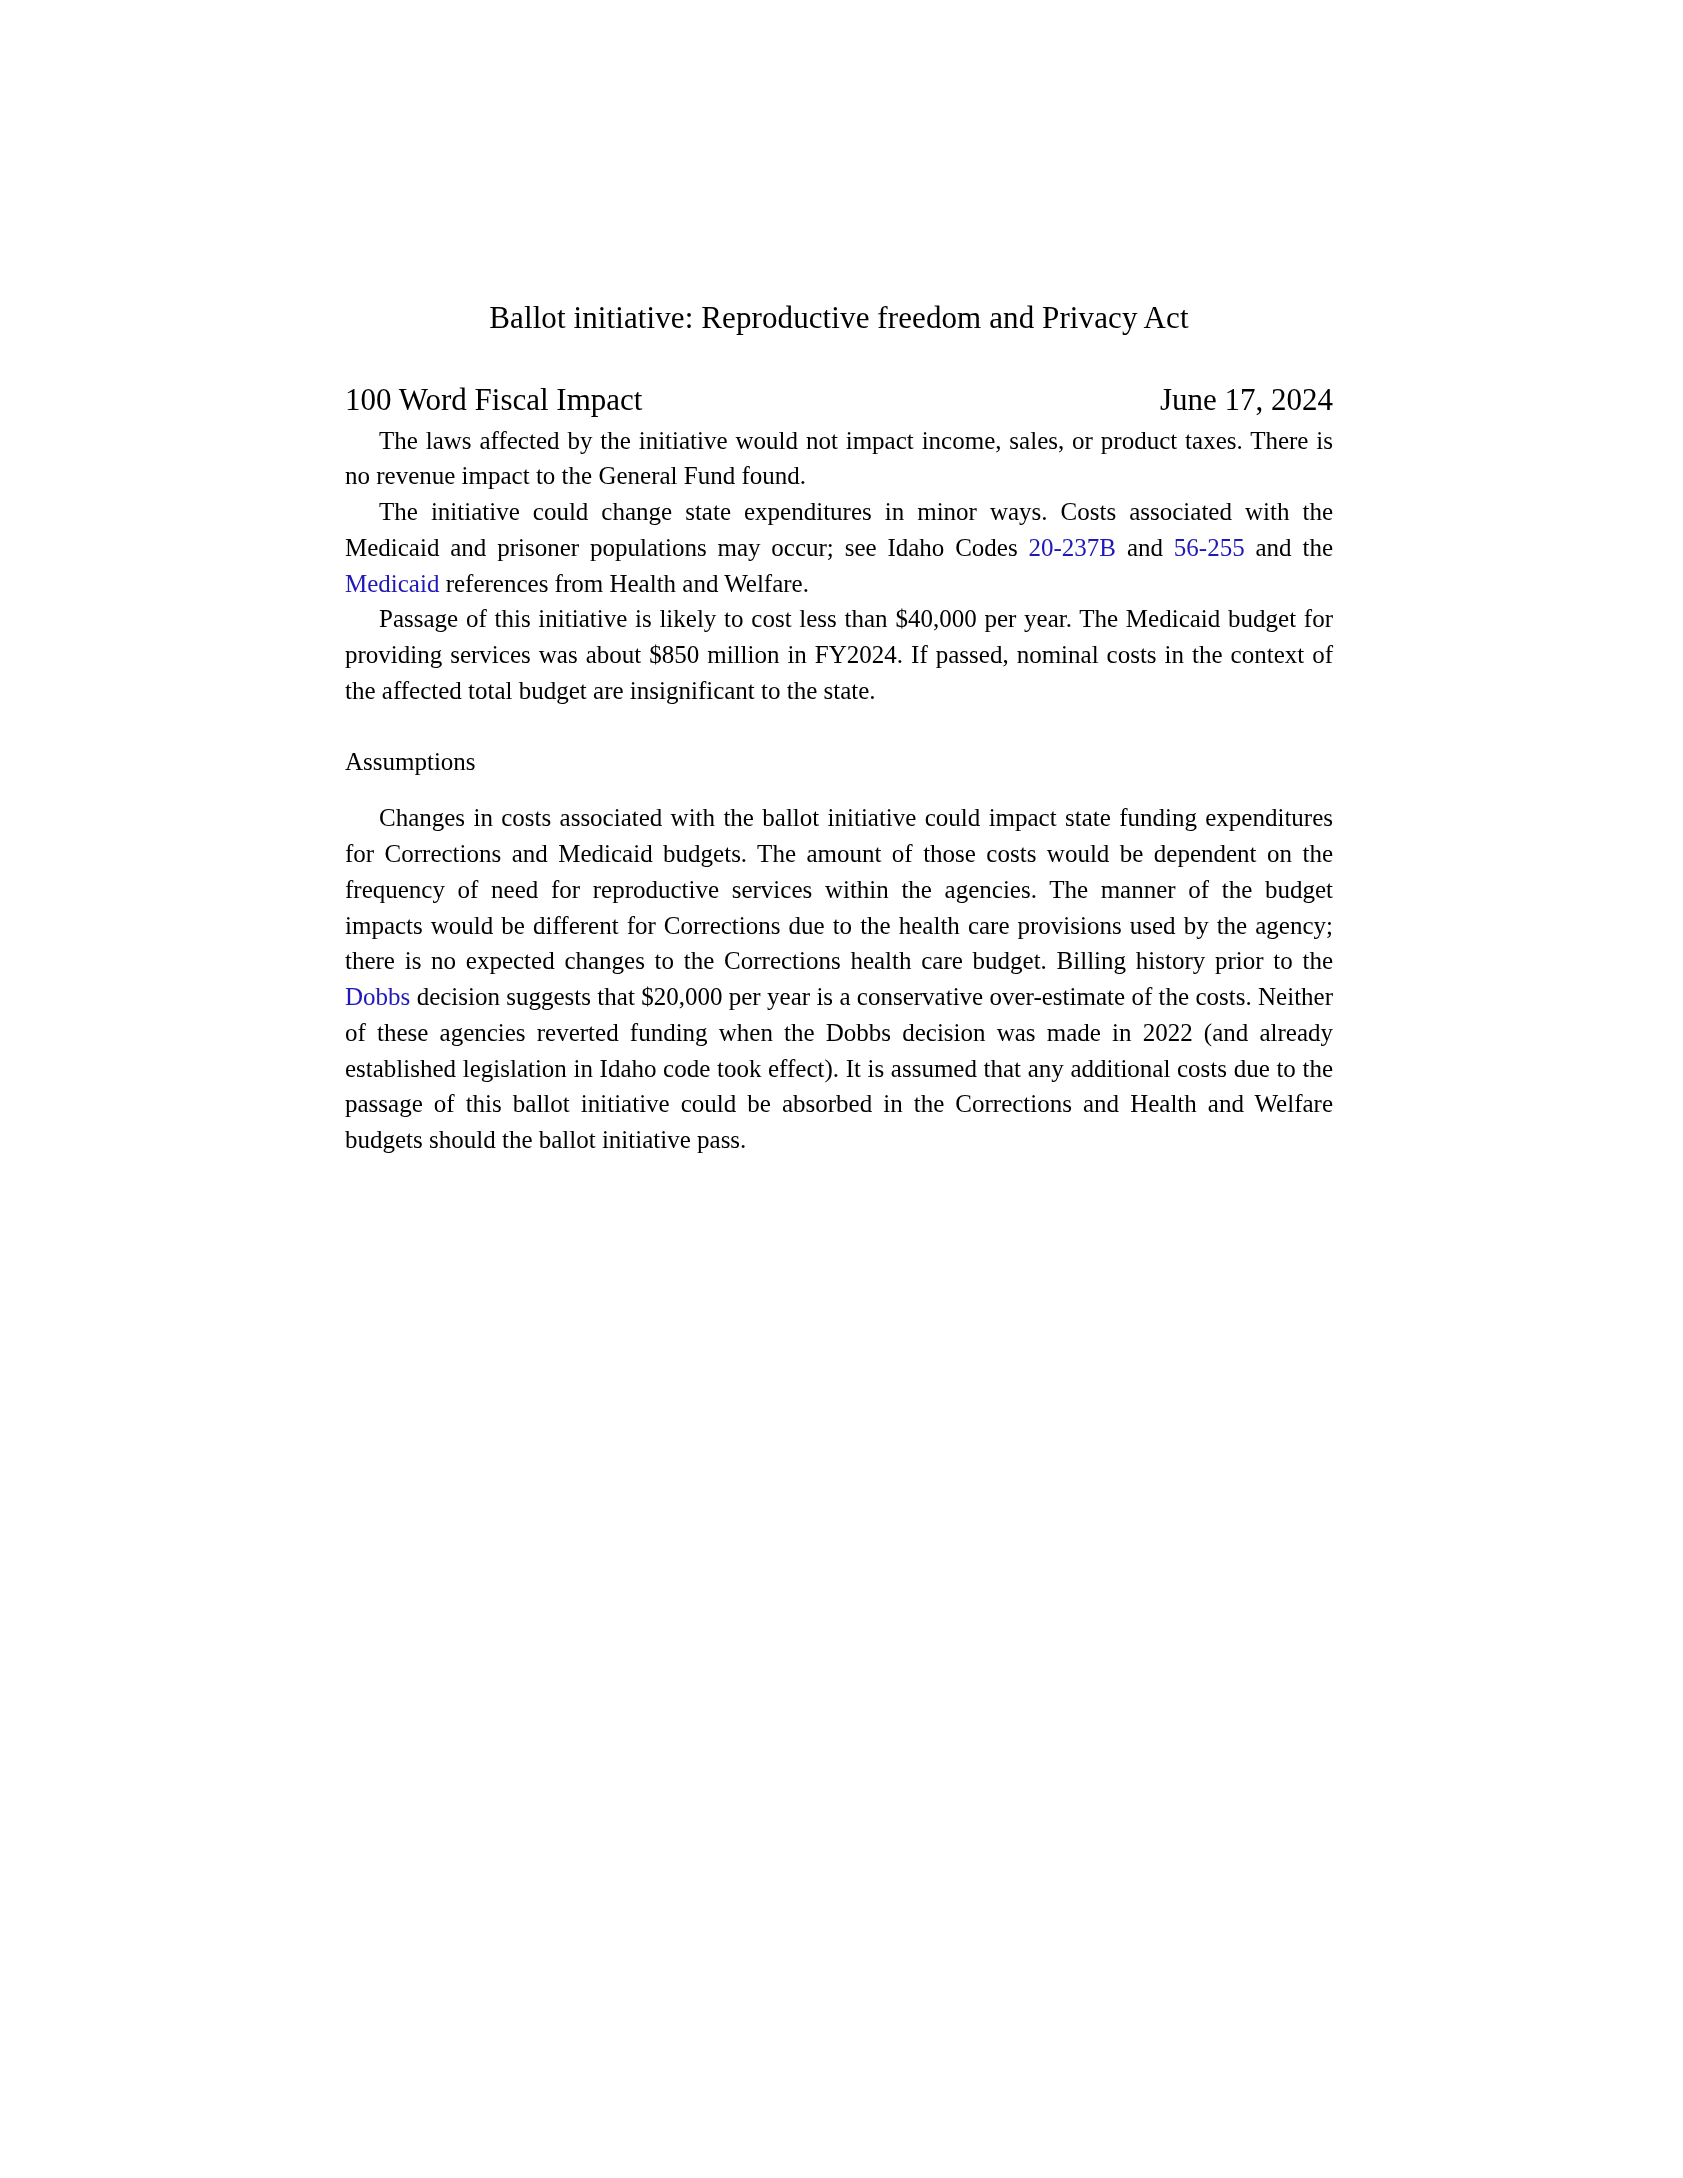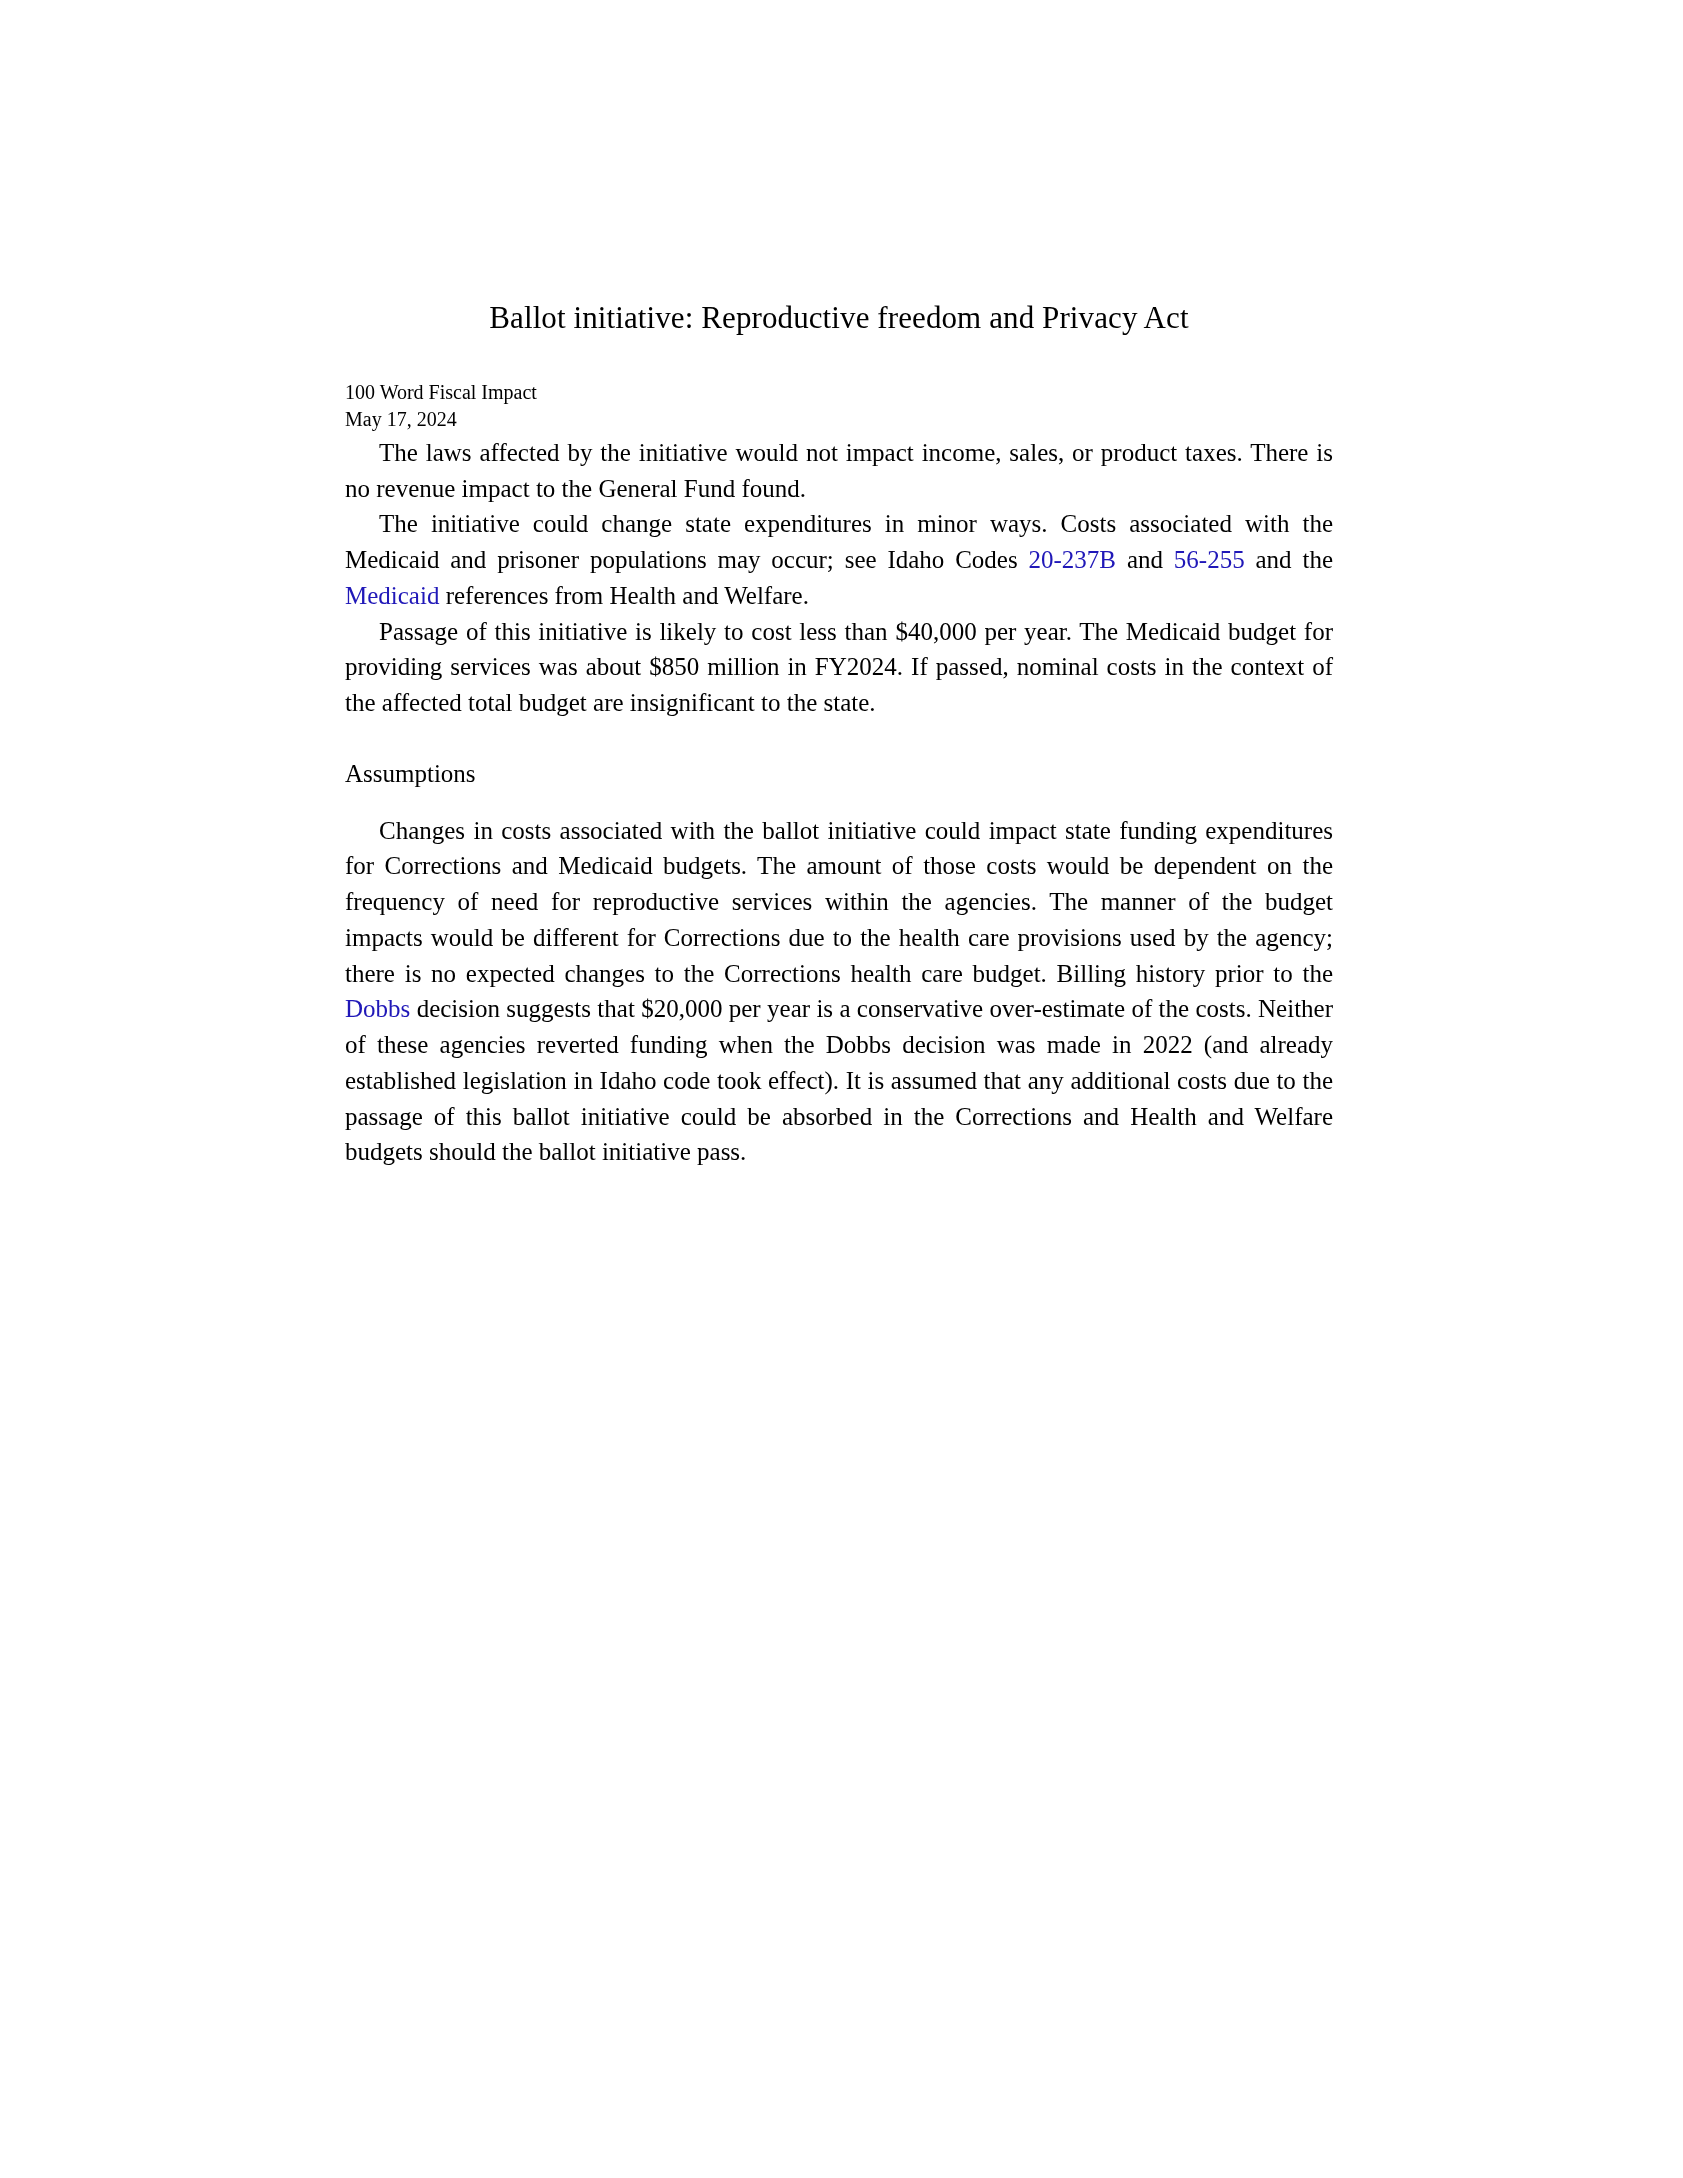--- a/index.html
+++ b/index.html
@@ -32,24 +32,23 @@
     font-size: 31px;
     line-height: 1.35;
     letter-spacing: 0.1px;
     margin: 0 0 40px 0;
     font-weight: normal;
   }
   .meta-row {
     display: flex;
     justify-content: space-between;
     align-items: baseline;
-    font-size: 20px;
+    font-size: 31px;
     line-height: 1.35;
     margin: 0 0 2px 0;
-    flex-direction: column;
   }
   .meta-left, .meta-right {
     white-space: nowrap;
   }
   p.body {
     font-size: 25px;
     line-height: 1.43;
     text-align: justify;
     text-justify: inter-word;
     margin: 0;
@@ -72,21 +71,21 @@
 </head>
 <body>
 
 <div class="page">
   <div class="content">
 
     <h1 class="doc-title">Ballot initiative: Reproductive freedom and Privacy Act</h1>
 
     <div class="meta-row">
       <span class="meta-left">100 Word Fiscal Impact</span>
-      <span class="meta-right">May 17, 2024</span>
+      <span class="meta-right">June 17, 2024</span>
     </div>
 
     <p class="body">The laws affected by the initiative would not impact income, sales, or product taxes. There is no revenue impact to the General Fund found.</p>
     <p class="body">The initiative could change state expenditures in minor ways. Costs associated with the Medicaid and prisoner populations may occur; see Idaho Codes <span class="link" style="color: rgb(32, 24, 184);">20-237B</span> and <span class="link" style="color: rgb(32, 24, 184);">56-255</span> and the <span class="link" style="color: rgb(32, 24, 184);">Medicaid</span> references from Health and Welfare.</p>
     <p class="body">Passage of this initiative is likely to cost less than $40,000 per year. The Medicaid budget for providing services was about $850 million in FY2024. If passed, nominal costs in the context of the affected total budget are insignificant to the state.</p>
 
     <h2 class="section-head">Assumptions</h2>
 
     <p class="body">Changes in costs associated with the ballot initiative could impact state funding expenditures for Corrections and Medicaid budgets. The amount of those costs would be dependent on the frequency of need for reproductive services within the agencies. The manner of the budget impacts would be different for Corrections due to the health care provisions used by the agency; there is no expected changes to the Corrections health care budget. Billing history prior to the <span class="link" style="color: rgb(32, 24, 184);">Dobbs</span> decision suggests that $20,000 per year is a conservative over-estimate of the costs. Neither of these agencies reverted funding when the Dobbs decision was made in 2022 (and already established legislation in Idaho code took effect). It is assumed that any additional costs due to the passage of this ballot initiative could be absorbed in the Corrections and Health and Welfare budgets should the ballot initiative pass.</p>
 

